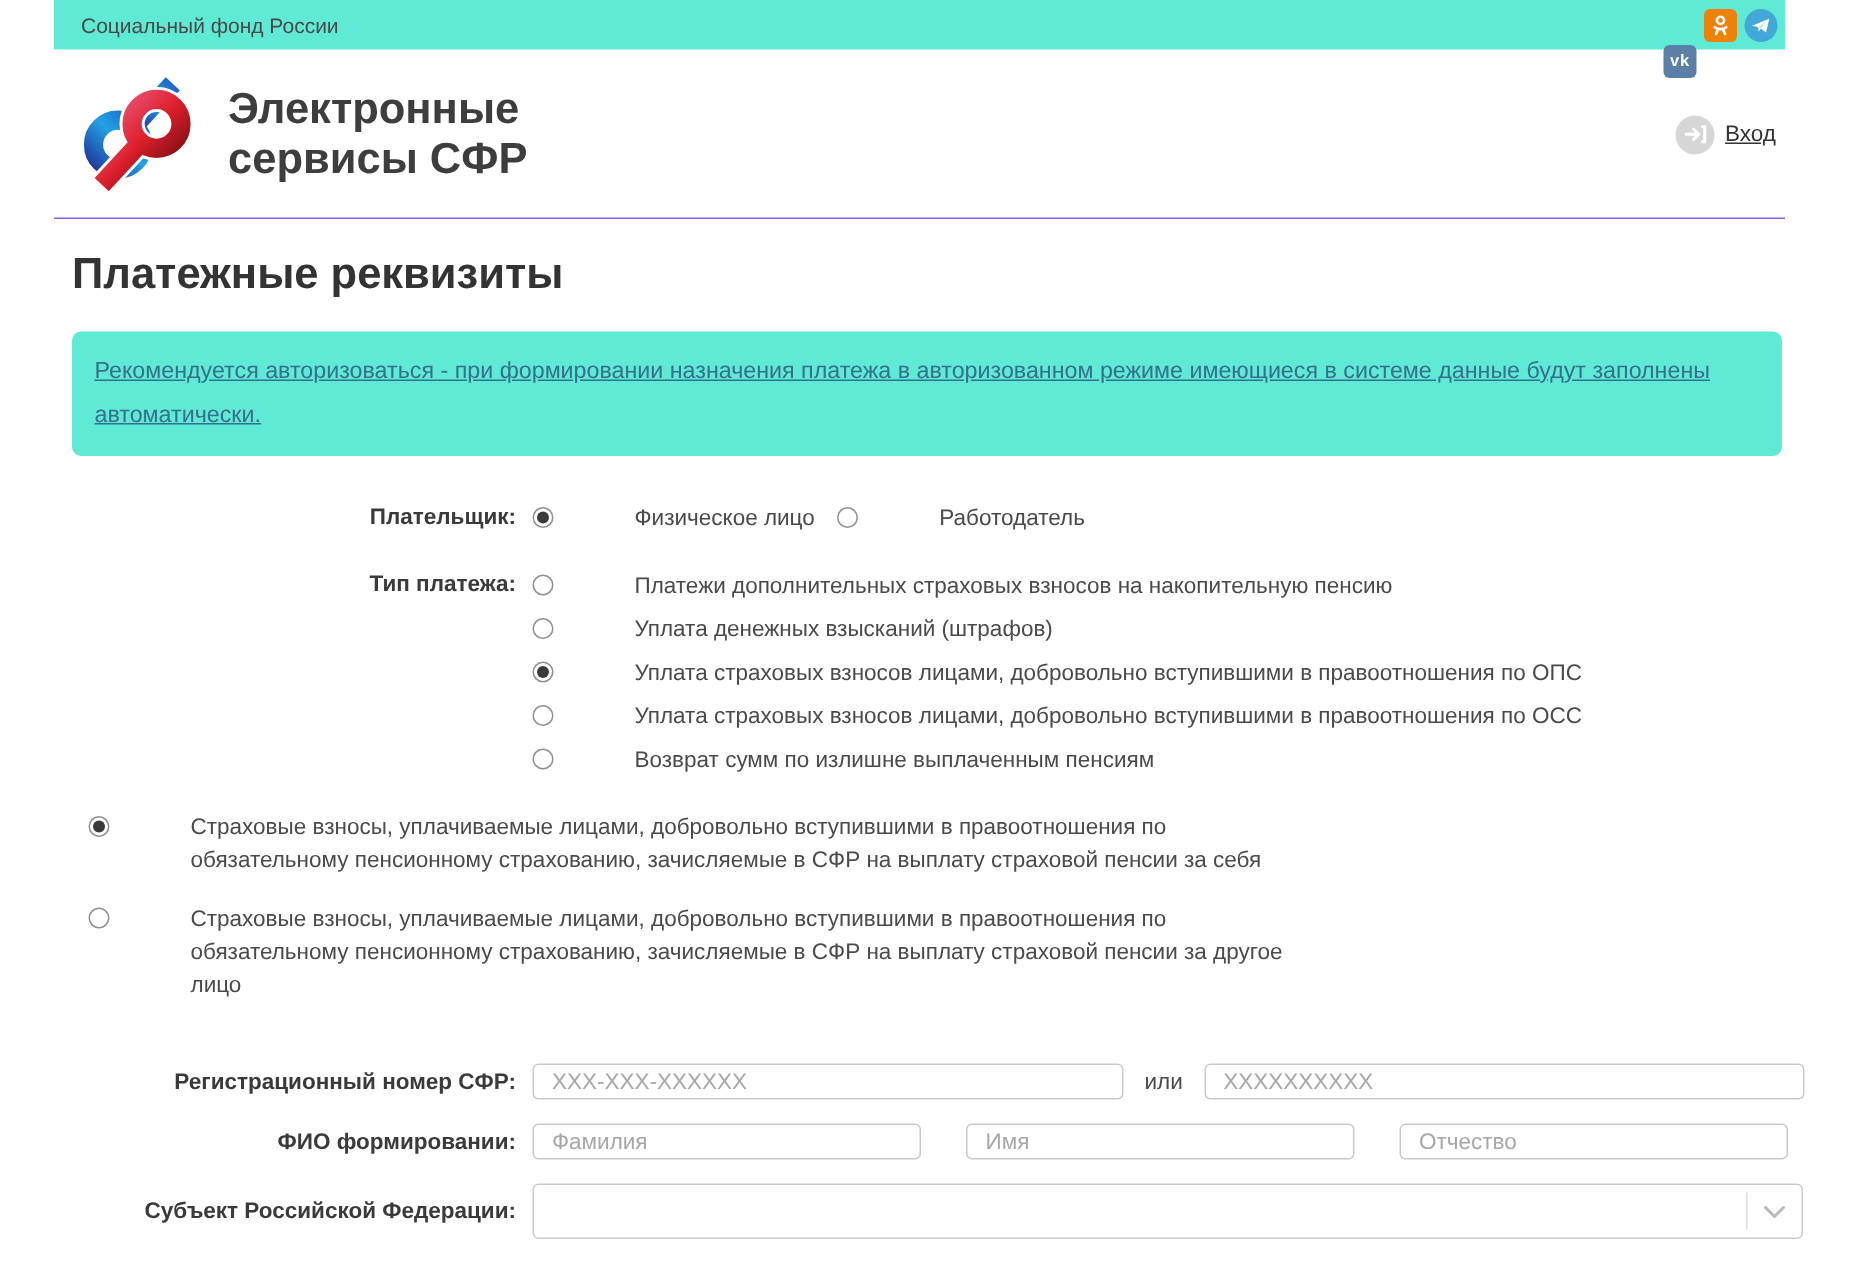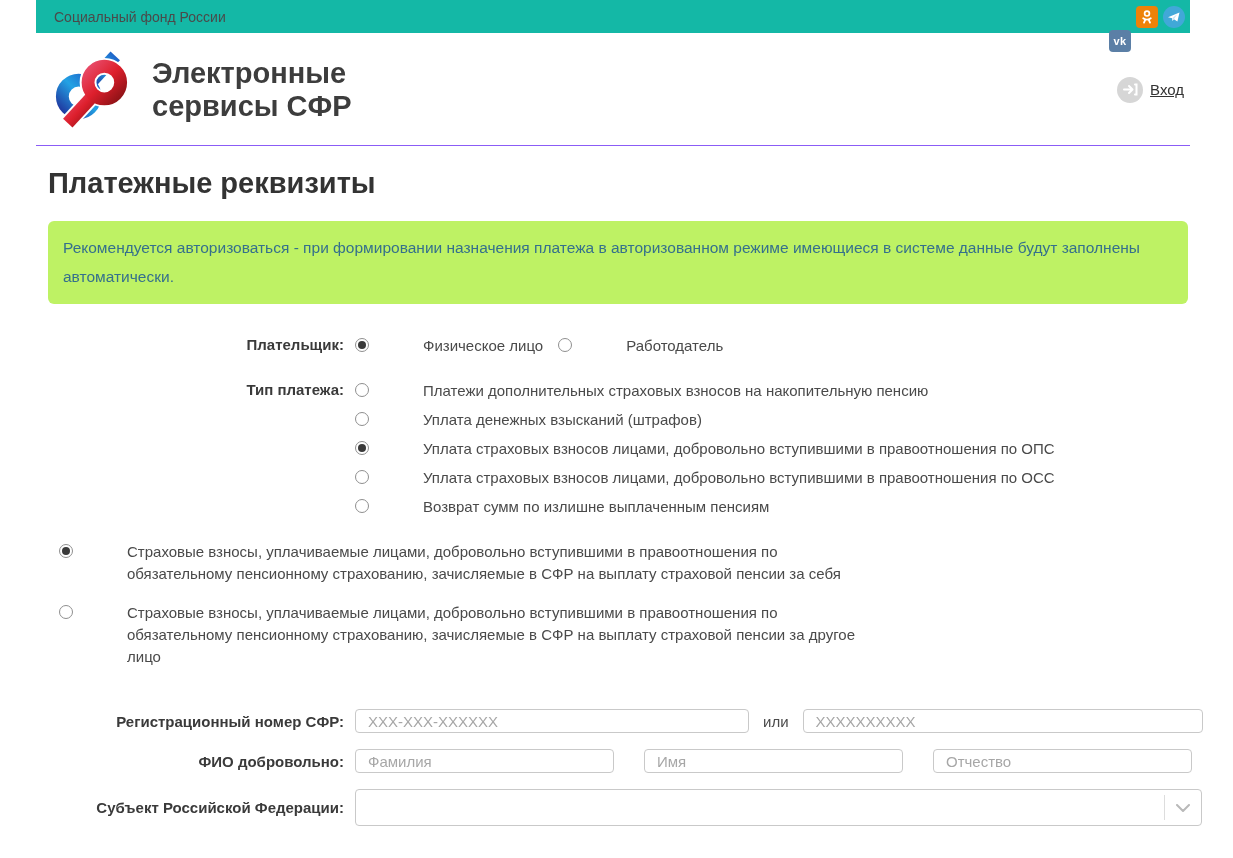--- a/index.html
+++ b/index.html
@@ -2,41 +2,41 @@
 <html lang="ru"><head>
 <meta charset="utf-8">
 <style>
   * { box-sizing: border-box; margin: 0; padding: 0; }
   html, body { width: 1233px; height: 858px; background: #fff; overflow: hidden; }
   body { font-family: "Liberation Sans", "DejaVu Sans", sans-serif; color: #444; }
 
   .container { width: 1154px; margin-left: 36px; }
 
   
-  .topbar { height: 33px; background: #14b8a6; display: flex; align-items: center; padding: 0 5px 0 18px; }
+  .topbar { height: 33px; background: #5eead4; display: flex; align-items: center; padding: 0 5px 0 18px; }
   .topbar-brand { font-size: 14px; color: #4a4a4a; }
   .topbar-social { margin-left: auto; display: flex; align-items: center; gap: 5px; }
   .soc { width: 22px; height: 22px; display: flex; align-items: center; justify-content: center; cursor: pointer; }
   .soc-vk { background: #5b7fa6; border-radius: 4px; color: #fff; font-weight: bold; font-size: 11px; letter-spacing: .5px; margin-top: 48px; }
   .soc-ok { background: #ee8208; border-radius: 4px; }
   .soc-tg { background: #41a8d8; border-radius: 50%; }
 
   
   .header { display: flex; align-items: center; padding: 15px 6px 14px 12px; border-bottom: 1px solid #8b5cf6; }
   .logo { width: 87px; height: 83px; flex: 0 0 auto; }
   .site-title { margin-left: 17px; font-size: 29px; line-height: 33px; font-weight: bold; color: #3d3d3d; }
   .login { margin-left: auto; display: flex; align-items: center; gap: 7px; }
   .login-icon { width: 26px; height: 26px; border-radius: 50%; background: #d6d6d6; display: flex; align-items: center; justify-content: center; }
   .login a { font-size: 15px; color: #333; text-decoration: underline; }
 
   
   .main { padding: 0 2px 0 12px; }
   h1 { font-size: 29px; font-weight: bold; color: #333; margin: 21px 0 21px 0; }
 
-  .notice { background: #bef264; border-radius: 6px; color: #35708c; font-size: 15.5px; line-height: 29px; padding: 12px 18px 13px 15px; width: 1140px; }
+  .notice { background: #5eead4; border-radius: 6px; color: #35708c; font-size: 15.5px; line-height: 29px; padding: 12px 18px 13px 15px; width: 1140px; text-decoration: underline; }
 
   
   .form { margin-top: 31px; }
   .form-row { display: flex; align-items: flex-start; }
   .form-label { width: 296px; flex: 0 0 auto; text-align: right; font-weight: bold; font-size: 15px; color: #3a3a3a; padding-top: 1px; }
   .form-control { margin-left: 11px; }
 
   .mb-radio { margin-bottom: 24px; }
   .mb-input { margin-bottom: 16px; }
 
@@ -186,21 +186,21 @@
     <div class="form-row mb-input" style="align-items:center;">
       <div class="form-label" style="padding-top:0;">Регистрационный номер СФР:</div>
       <div class="form-control inline-fields">
         <input class="txt w-reg1" type="text" placeholder="ХХХ-ХХХ-ХХХХХХ" style="">
         <span class="or-text">или</span>
         <input class="txt w-reg2" type="text" placeholder="ХХХХХХХХХХ" style="">
       </div>
     </div>
 
     <div class="form-row mb-input" style="align-items:center;">
-      <div class="form-label" style="padding-top:0;">ФИО добровольно:</div>
+      <div class="form-label" style="padding-top:0;">ФИО формировании:</div>
       <div class="form-control inline-fields">
         <input class="txt w-fio" type="text" placeholder="Фамилия" style="">
         <input class="txt w-fio" type="text" placeholder="Имя" style="">
         <input class="txt w-fio" type="text" placeholder="Отчество" style="">
       </div>
     </div>
 
     <div class="form-row" style="align-items:center;">
       <div class="form-label" style="padding-top:0;">Субъект Российской Федерации:</div>
       <div class="form-control">

